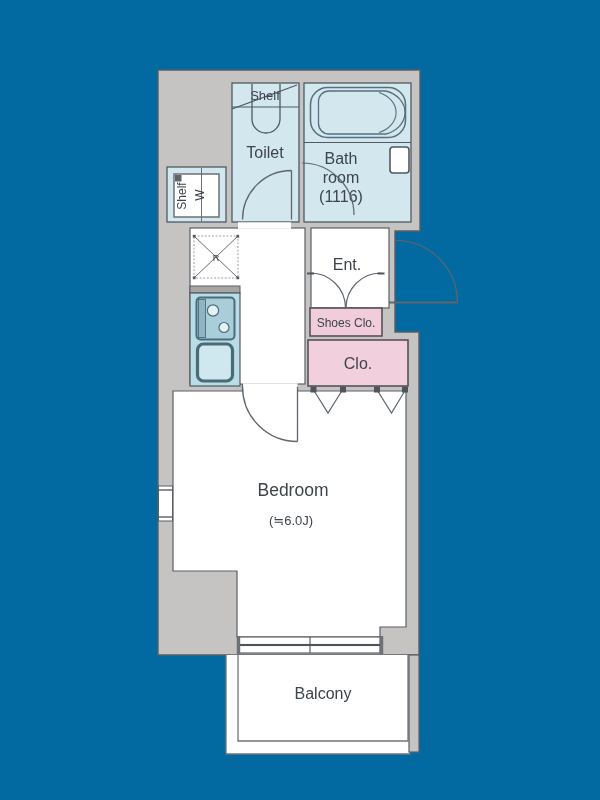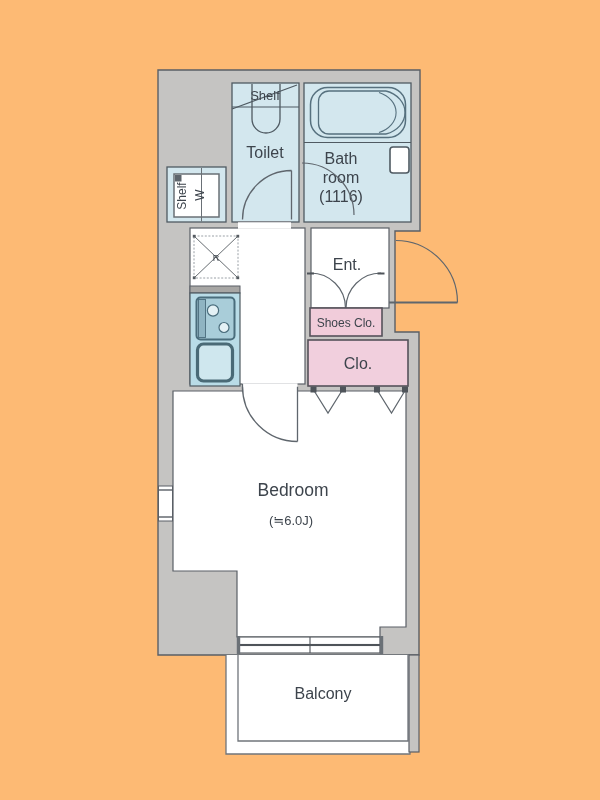--- a/index.html
+++ b/index.html
@@ -1,16 +1,16 @@
 <!DOCTYPE html>
 <html><head>
 <meta charset="utf-8">
 <style>
   html,body{margin:0;padding:0;background:#ffffff;}
-  .wrap{width:600px;height:800px;position:relative;background:#fdba74;}
+  .wrap{width:600px;height:800px;position:relative;background:#0369a1;}
   text{font-family:"Liberation Sans", sans-serif;fill:#3d444c;}
 </style>
 </head>
 <body>
 <div class="wrap">
 <svg width="600" height="800" viewBox="0 0 600 800">
 
   <polygon points="158,70 420,70 420,231 395,231 395,332 419,332 419,655 158,655" fill="#c5c4c2" stroke="#5a5f66" stroke-width="1.4"></polygon>
 
   <rect x="232" y="83" width="67" height="139" fill="#d3e7ee" stroke="#4f5a62" stroke-width="1.3"></rect>

